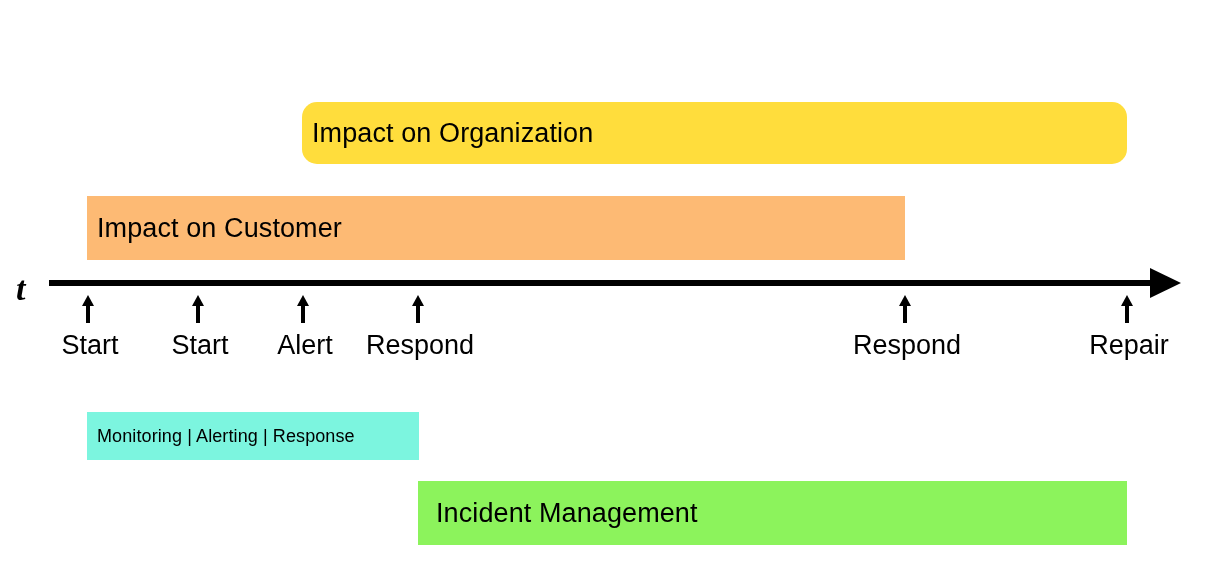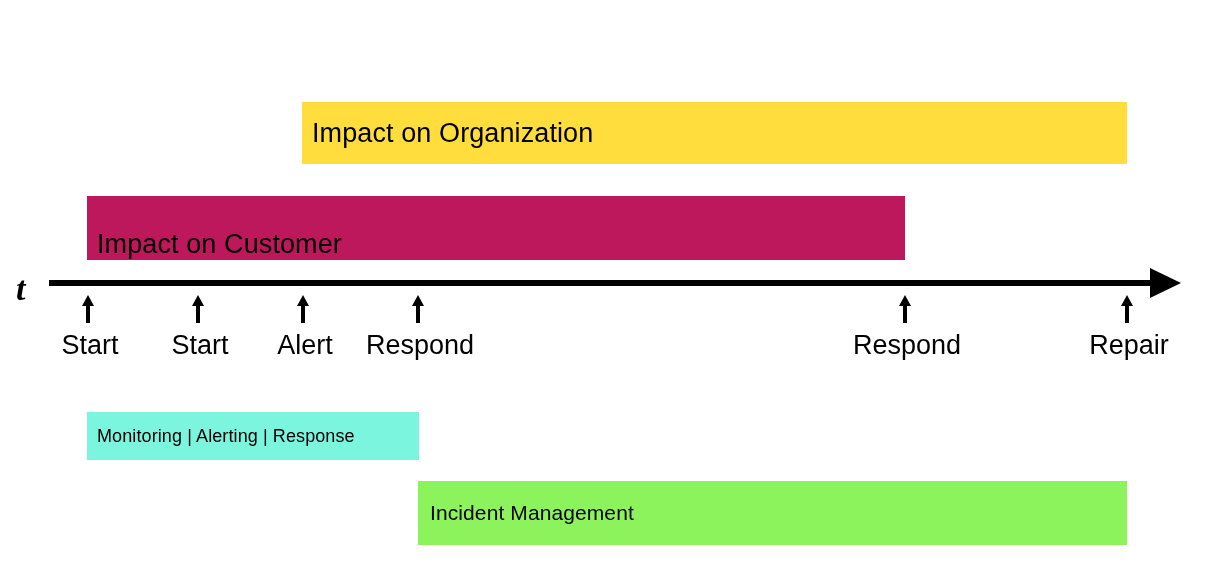--- a/index.html
+++ b/index.html
@@ -66,22 +66,22 @@
     padding-left: 10px;
   }
 
   .bar-incident {
     left: 418px;
     top: 481px;
     width: 709px;
     height: 64px;
   }
   .bar-incident .bar-label {
-    font-size: 21px;
-    padding-left: 12px;
+    font-size: 27px;
+    padding-left: 18px;
   }
 
   
   #axis-group {
     position: absolute;
     left: 0;
     top: 0;
     width: 1212px;
     height: 583px;
     pointer-events: none;
@@ -148,25 +148,25 @@
     line-height: 30px;
     color: #000000;
     white-space: nowrap;
   }
 </style>
 </head>
 <body>
 
 <div id="canvas">
 
-  <div class="bar bar-impact-org" style="background:#FFDD3C;">
+  <div class="bar bar-impact-org" style="background:#FFDD3C;border-radius:15px;">
     <span class="bar-label">Impact on Organization</span>
   </div>
 
-  <div class="bar bar-impact-cust" style="background:#be185d;align-items:flex-end;">
+  <div class="bar bar-impact-cust" style="background:#fdba74;">
     <span class="bar-label">Impact on Customer</span>
   </div>
 
   <div class="bar bar-monitoring" style="background:#7CF5DF;">
     <span class="bar-label">Monitoring | Alerting | Response</span>
   </div>
 
   <div class="bar bar-incident" style="background:#8CF35C;">
     <span class="bar-label">Incident Management</span>
   </div>

